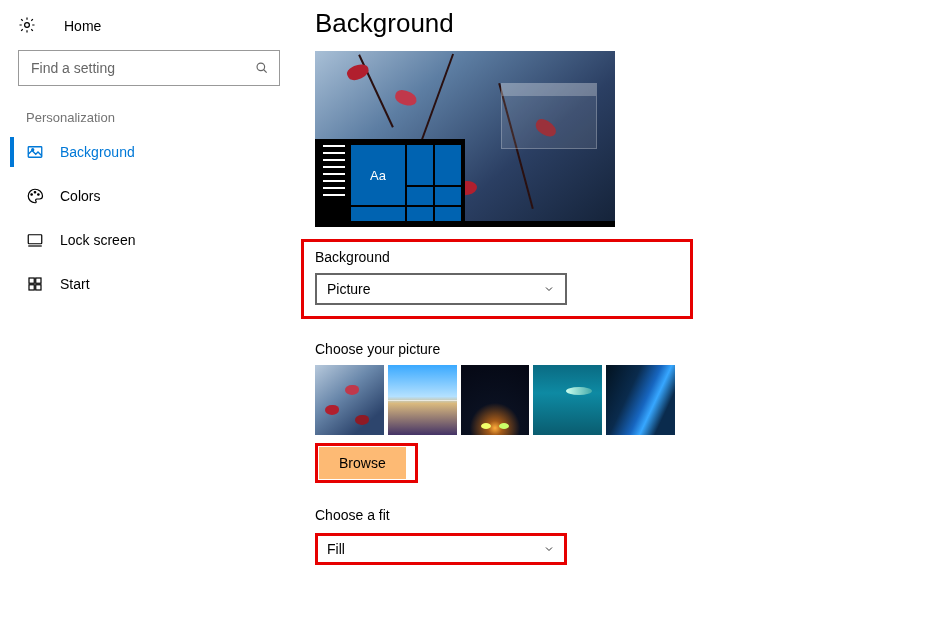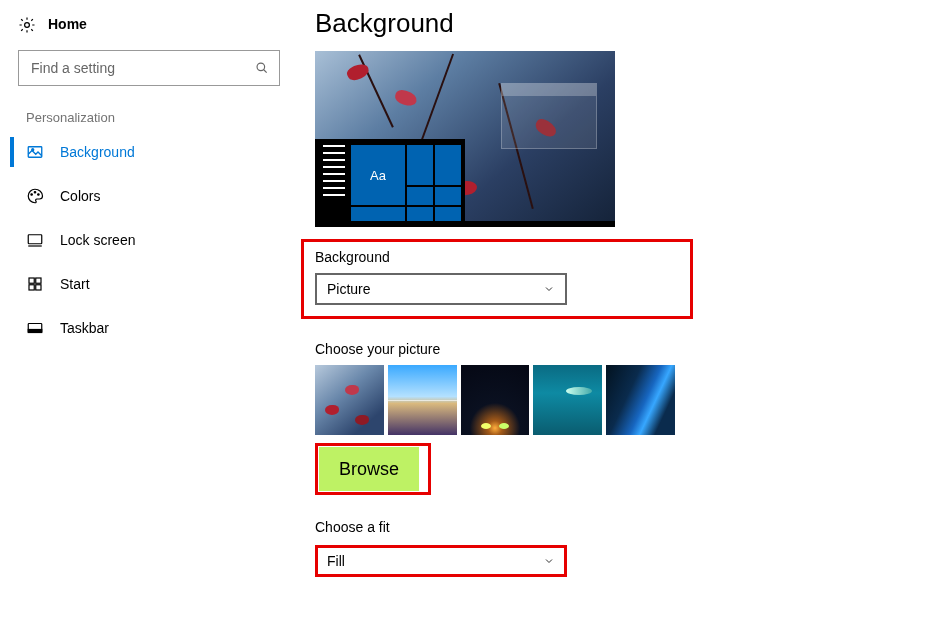--- a/index.html
+++ b/index.html
@@ -18,25 +18,24 @@
     width: 100%;
     height: 100%;
   }
   
   .sidebar {
     width: 295px;
     padding: 10px 0 0 10px;
   }
   .home-row {
     display: flex;
-    align-items: flex-start;
-    gap: 12px;
+    align-items: flex-end;
+    gap: 28px;
     padding: 6px 8px 10px 8px;
     cursor: pointer;
-    font-weight: bold;
   }
   .home-row .icon { width: 18px; height: 18px; display:flex; align-items:center; justify-content:center; }
   .search-box {
     border: 1px solid #999;
     height: 36px;
     width: 262px;
     margin: 6px 0 20px 8px;
     display: flex;
     align-items: center;
     justify-content: space-between;
@@ -215,25 +214,25 @@
   .thumb.t-d::after{content:""; position:absolute; right:10px; top:22px; width:26px; height:8px; background:linear-gradient(90deg,#cfe,#4aa); border-radius:50%;}
   .thumb.t-e { background: linear-gradient(115deg,#02121f 0%, #0a2b4d 35%, #1766c0 55%, #37a7ff 65%, #0a2b4d 80%); }
   .browse-row {
     margin-top: 8px;
     display:inline-block;
     outline: 3px solid #e60000;
     outline-offset: -3px;
     padding: 4px 12px 4px 4px;
   }
   .browse-btn {
-    background: #bef264;
+    background: #fdba74;
     border: none;
-    height: 44px;
+    height: 32px;
     padding: 0 20px;
-    font-size: 18px;
+    font-size: 14px;
     cursor: pointer;
   }
   .fit-group { margin-top: 24px; }
   .fit-highlight {
     outline: 3px solid #e60000;
     outline-offset: -3px;
     padding: 0;
     display:inline-block;
     margin-top: 2px;
   }
@@ -306,29 +305,20 @@
         <svg width="18" height="18" viewBox="0 0 24 24" fill="none" stroke="#000" stroke-width="1.6">
           <rect x="4" y="4" width="7" height="7"></rect>
             <rect x="13" y="4" width="7" height="7"></rect>
           <rect x="4" y="13" width="7" height="7"></rect>
             <rect x="13" y="13" width="7" height="7"></rect>
         </svg>
       </span>
       <span>Start</span>
     </div>
 
-    <div class="nav-item">
-      <span class="icon">
-        <svg width="18" height="18" viewBox="0 0 24 24" fill="none" stroke="#000" stroke-width="1.6">
-          <rect x="3" y="6" width="18" height="12" rx="1"></rect>
-            <rect x="3" y="14" width="18" height="4" fill="#000"></rect>
-        </svg>
-      </span>
-      <span>Taskbar</span>
-    </div>
   </div>
 
   <div class="main">
     <h1 class="page-title">Background</h1>
 
     <div class="preview">
       <div class="preview-wallpaper">
         <div class="branch b1"></div>
           <div class="branch b2"></div>
           <div class="branch b3"></div>

